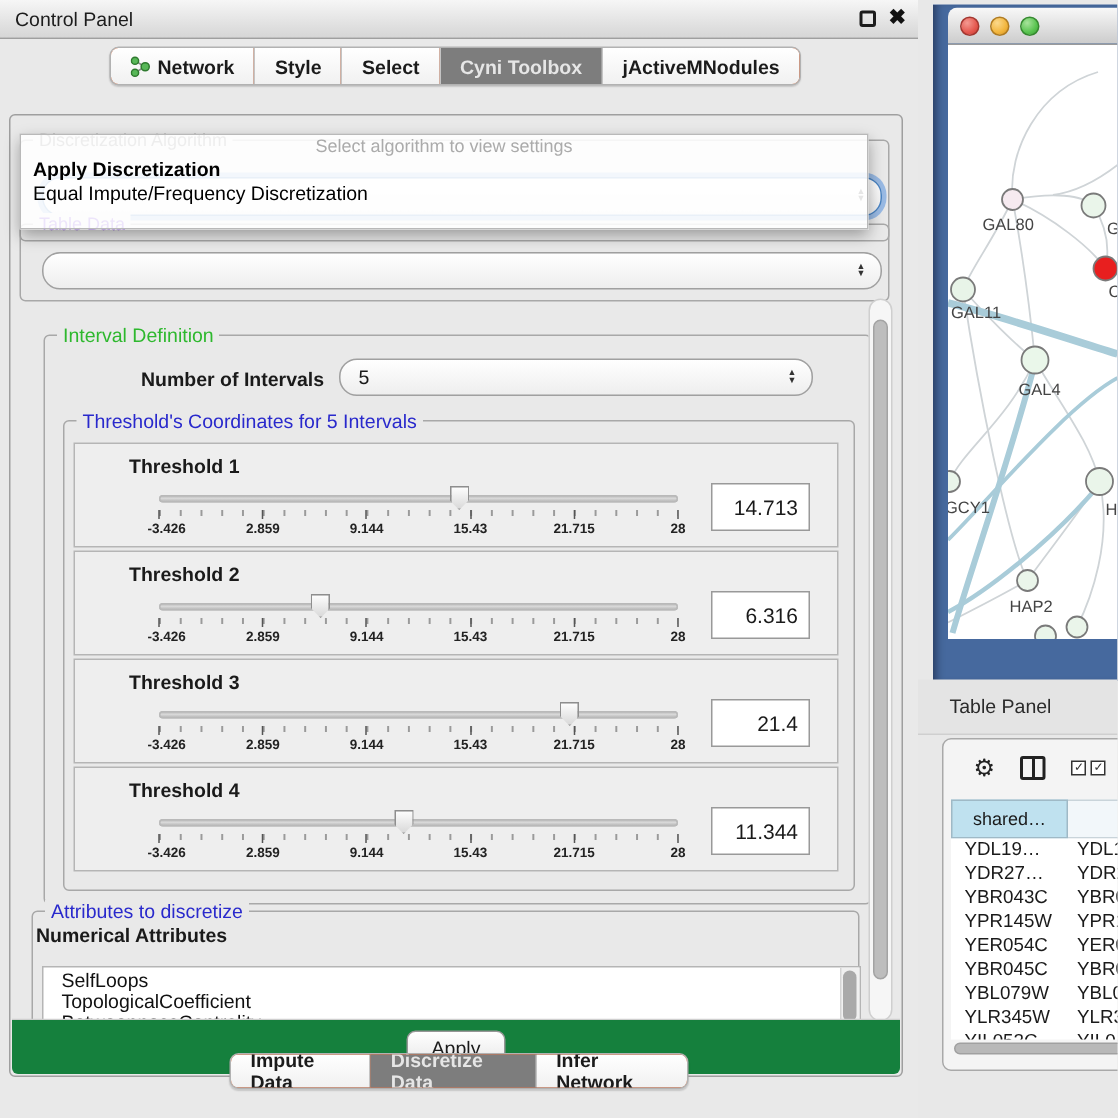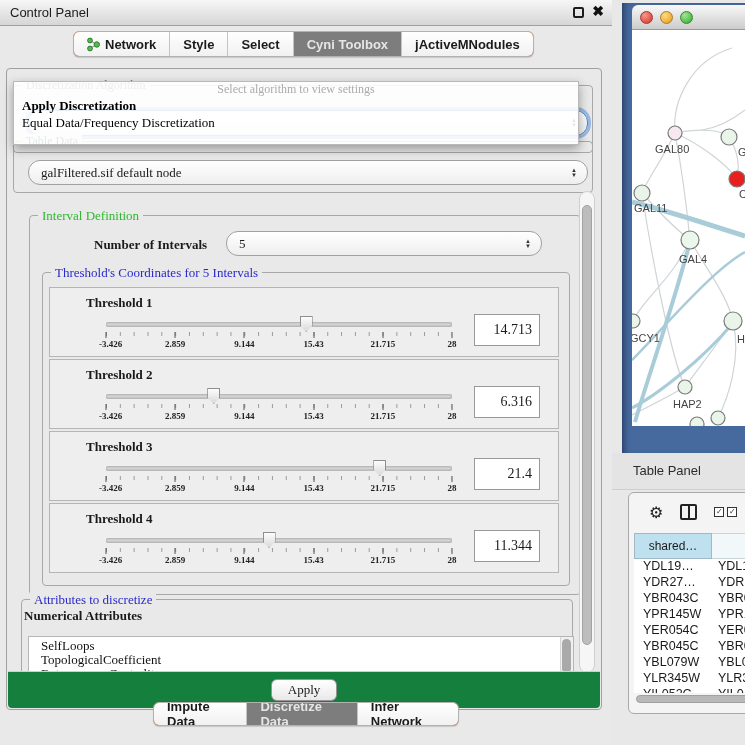--- a/index.html
+++ b/index.html
@@ -20,28 +20,28 @@
   .tabstrip { position:absolute; display:flex; background:#c2410c; border:1px solid #b2b2b2;
     border-radius:6px; overflow:hidden; height:26px; box-shadow:0 1px 1px rgba(0,0,0,.15); }
   .tabstrip.top { left:73px; top:31px; }
   .tabstrip.bottom { left:306px; top:702px; transform:translateX(-50%); height:24px; }
   .tab { display:flex; align-items:center; gap:5px; padding:0 13px; font-size:13px; font-weight:bold;
     color:#1b1b1b; border-right:1px solid #c4c4c4; background:linear-gradient(#ffffff,#f1f1f1); }
   .tab:last-child { border-right:none; }
   .tab.selected { background:#7d7d7d; color:#e6e6e6; }
 
   
-  .content { position:absolute; left:6px; top:68px; width:596px; height:642px;
-    border:1px solid #9f9f9f; border-radius:4px; background:#e9e9e9;font-family:Liberation Serif, serif; }
+  .content { position:absolute; left:6px; top:76px; width:596px; height:642px;
+    border:1px solid #9f9f9f; border-radius:4px; background:#e9e9e9; }
 
   .group { position:absolute; border:1px solid #a8a8a8; border-radius:4px; }
   .group-label { position:absolute; top:-8px; left:8px; background:#e9e9e9; padding:0 4px;
     font-size:12px; }
   .lbl-gray { color:#6f6f6f; }
-  .lbl-dark { color:#14532d; }
+  .lbl-dark { color:#6d28d9; }
   .lbl-green { color:#2eb82e; font-size:13px; }
   .lbl-blue { color:#2929cc; font-size:13px; }
 
   .combo { position:absolute; background:linear-gradient(#ffffff,#eeeeee); border:1px solid #a0a0a0;
     border-radius:12px; font-size:13px; display:flex; align-items:center; padding:0 12px; }
   .combo .spin { position:absolute; right:10px; top:50%; transform:translateY(-50%);
     display:flex; flex-direction:column; line-height:5px; font-size:6px; color:#333; }
   .combo.focused { box-shadow:0 0 0 3px rgba(100,155,225,.6); border-color:#4a84c4; }
 
   
@@ -183,27 +183,26 @@
           <span class="spin">
             <span>▲</span>
               <span>▼</span>
           </span>
         </div>
       </div>
 
       <div class="popup">
         <div class="prompt">Select algorithm to view settings</div>
         <div class="item bold">Apply Discretization</div>
-        <div class="item">Equal Data/Frequency Discretization</div>
+        <div class="item">Equal Impute/Frequency Discretization</div>
       </div>
 
       <div class="group" style="left:6px; top:72px; width:580px; height:52px;">
         <span class="group-label lbl-dark">Table Data</span>
         <div class="combo" style="left:14px; top:18px; width:560px; height:25px;">
-          <span>galFiltered.sif default node</span>
           <span class="spin">
             <span>▲</span>
               <span>▼</span>
           </span>
         </div>
       </div>
 
       <div class="scrollview">
 
         <div class="group" style="left:8px; top:12px; width:552px; height:380px; position:relative; margin:12px 12px 0 8px;">

